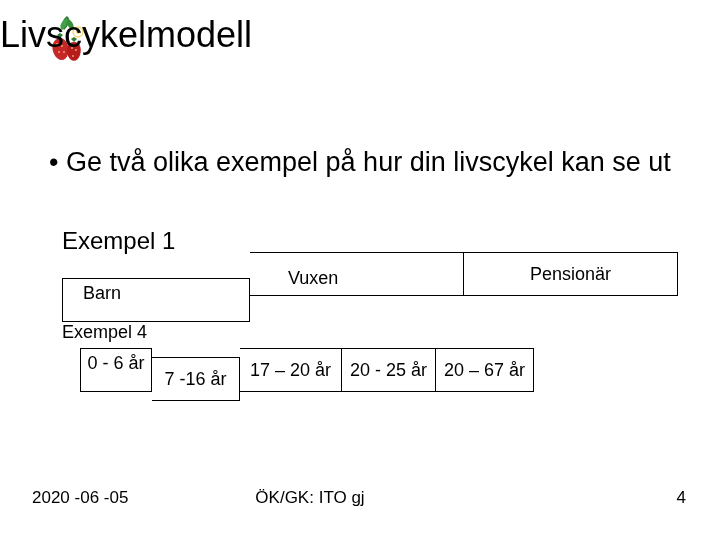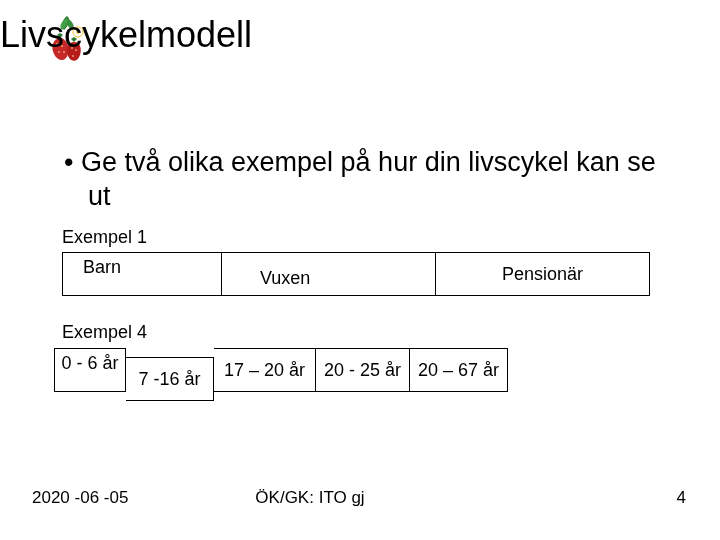--- a/index.html
+++ b/index.html
@@ -24,63 +24,63 @@
     top: 14px;
     left: 0;
     width: 720px;
     text-align: left;
     font-size: 36px;
     font-weight: 400;
   }
   .bullet {
     position: absolute;
     top: 146px;
-    left: 64px;
+    left: 49px;
     right: 40px;
     font-size: 27px;
     line-height: 1.25;
     text-indent: -24px;
     padding-left: 24px;
   }
   .ex1-label {
     position: absolute;
     top: 227px;
     left: 62px;
-    font-size: 18px;
+    font-size: 24px;
     font-weight: 400;
   }
   .ex1-row {
     position: absolute;
     top: 252px;
     left: 62px;
     display: flex;
   }
   .cell {
     border: 1.5px solid #000;
     height: 44px;
     display: flex;
     align-items: center;
     justify-content: center;
     font-size: 18px;
     padding: 0 4px;
   }
-  .ex1-row .c1 { width: 160px; align-items: flex-start; justify-content: flex-start; padding-top: 4px; padding-left: 20px; }
+  .ex1-row .c1 { width: 188px; align-items: flex-start; justify-content: flex-start; padding-top: 4px; padding-left: 20px; margin-top: 26px; }
   .ex1-row .c2 { width: 214px; border-left: none; align-items: flex-end; padding-bottom: 6px; justify-content: flex-start; padding-left: 38px; }
   .ex1-row .c3 { width: 214px; border-left: none; justify-content: center; }
 
   .ex2-label {
     position: absolute;
     top: 322px;
     left: 62px;
     font-size: 18px;
   }
   .ex2-row {
     position: absolute;
     top: 348px;
-    left: 54px;
+    left: 80px;
     display: flex;
   }
   .ex2-row .cell { font-size: 18px; }
   .ex2-row .d1 { width: 72px; align-items: flex-start; padding-top: 4px; }
   .ex2-row .d2 { width: 88px; border-left: none; margin-top: 9px; }
   .ex2-row .d3 { width: 102px; border-left: none; }
   .ex2-row .d4 { width: 94px; border-left: none; }
   .ex2-row .d5 { width: 98px; border-left: none; }
   .ex2-row .d6 { width: 116px; border-left: none; align-items: flex-start; padding-top: 4px; font-size: 17px; }
 

